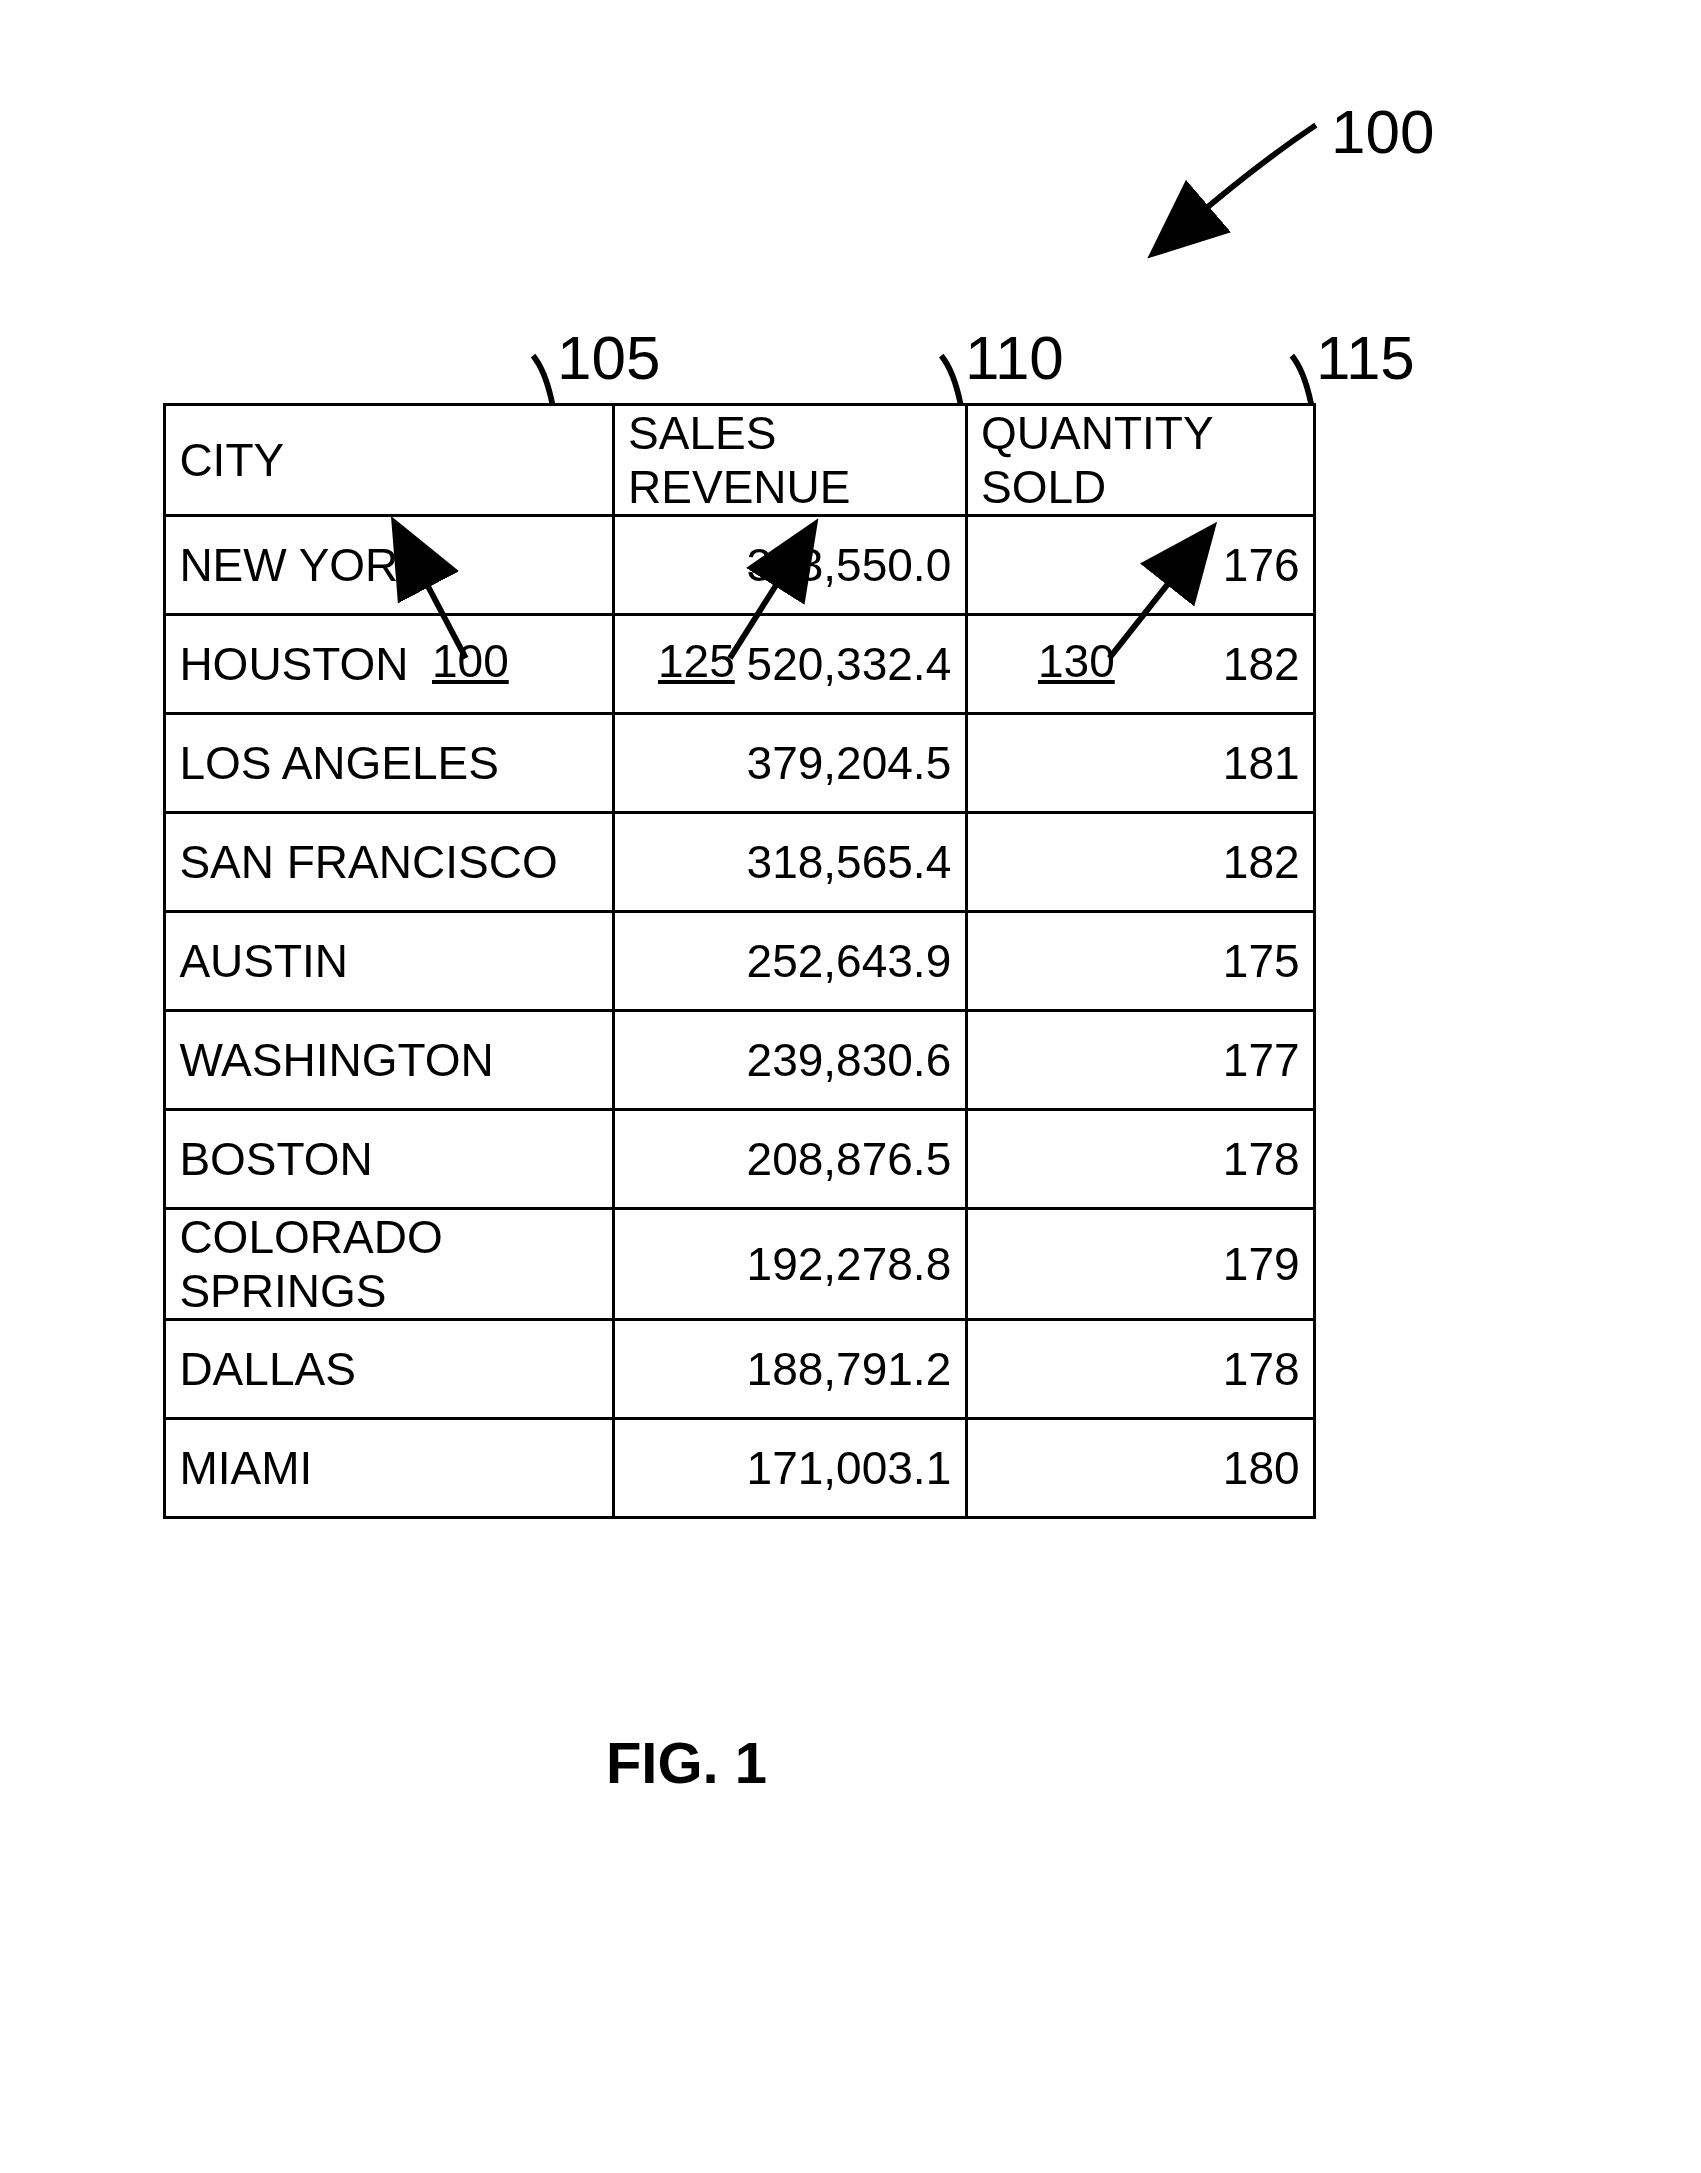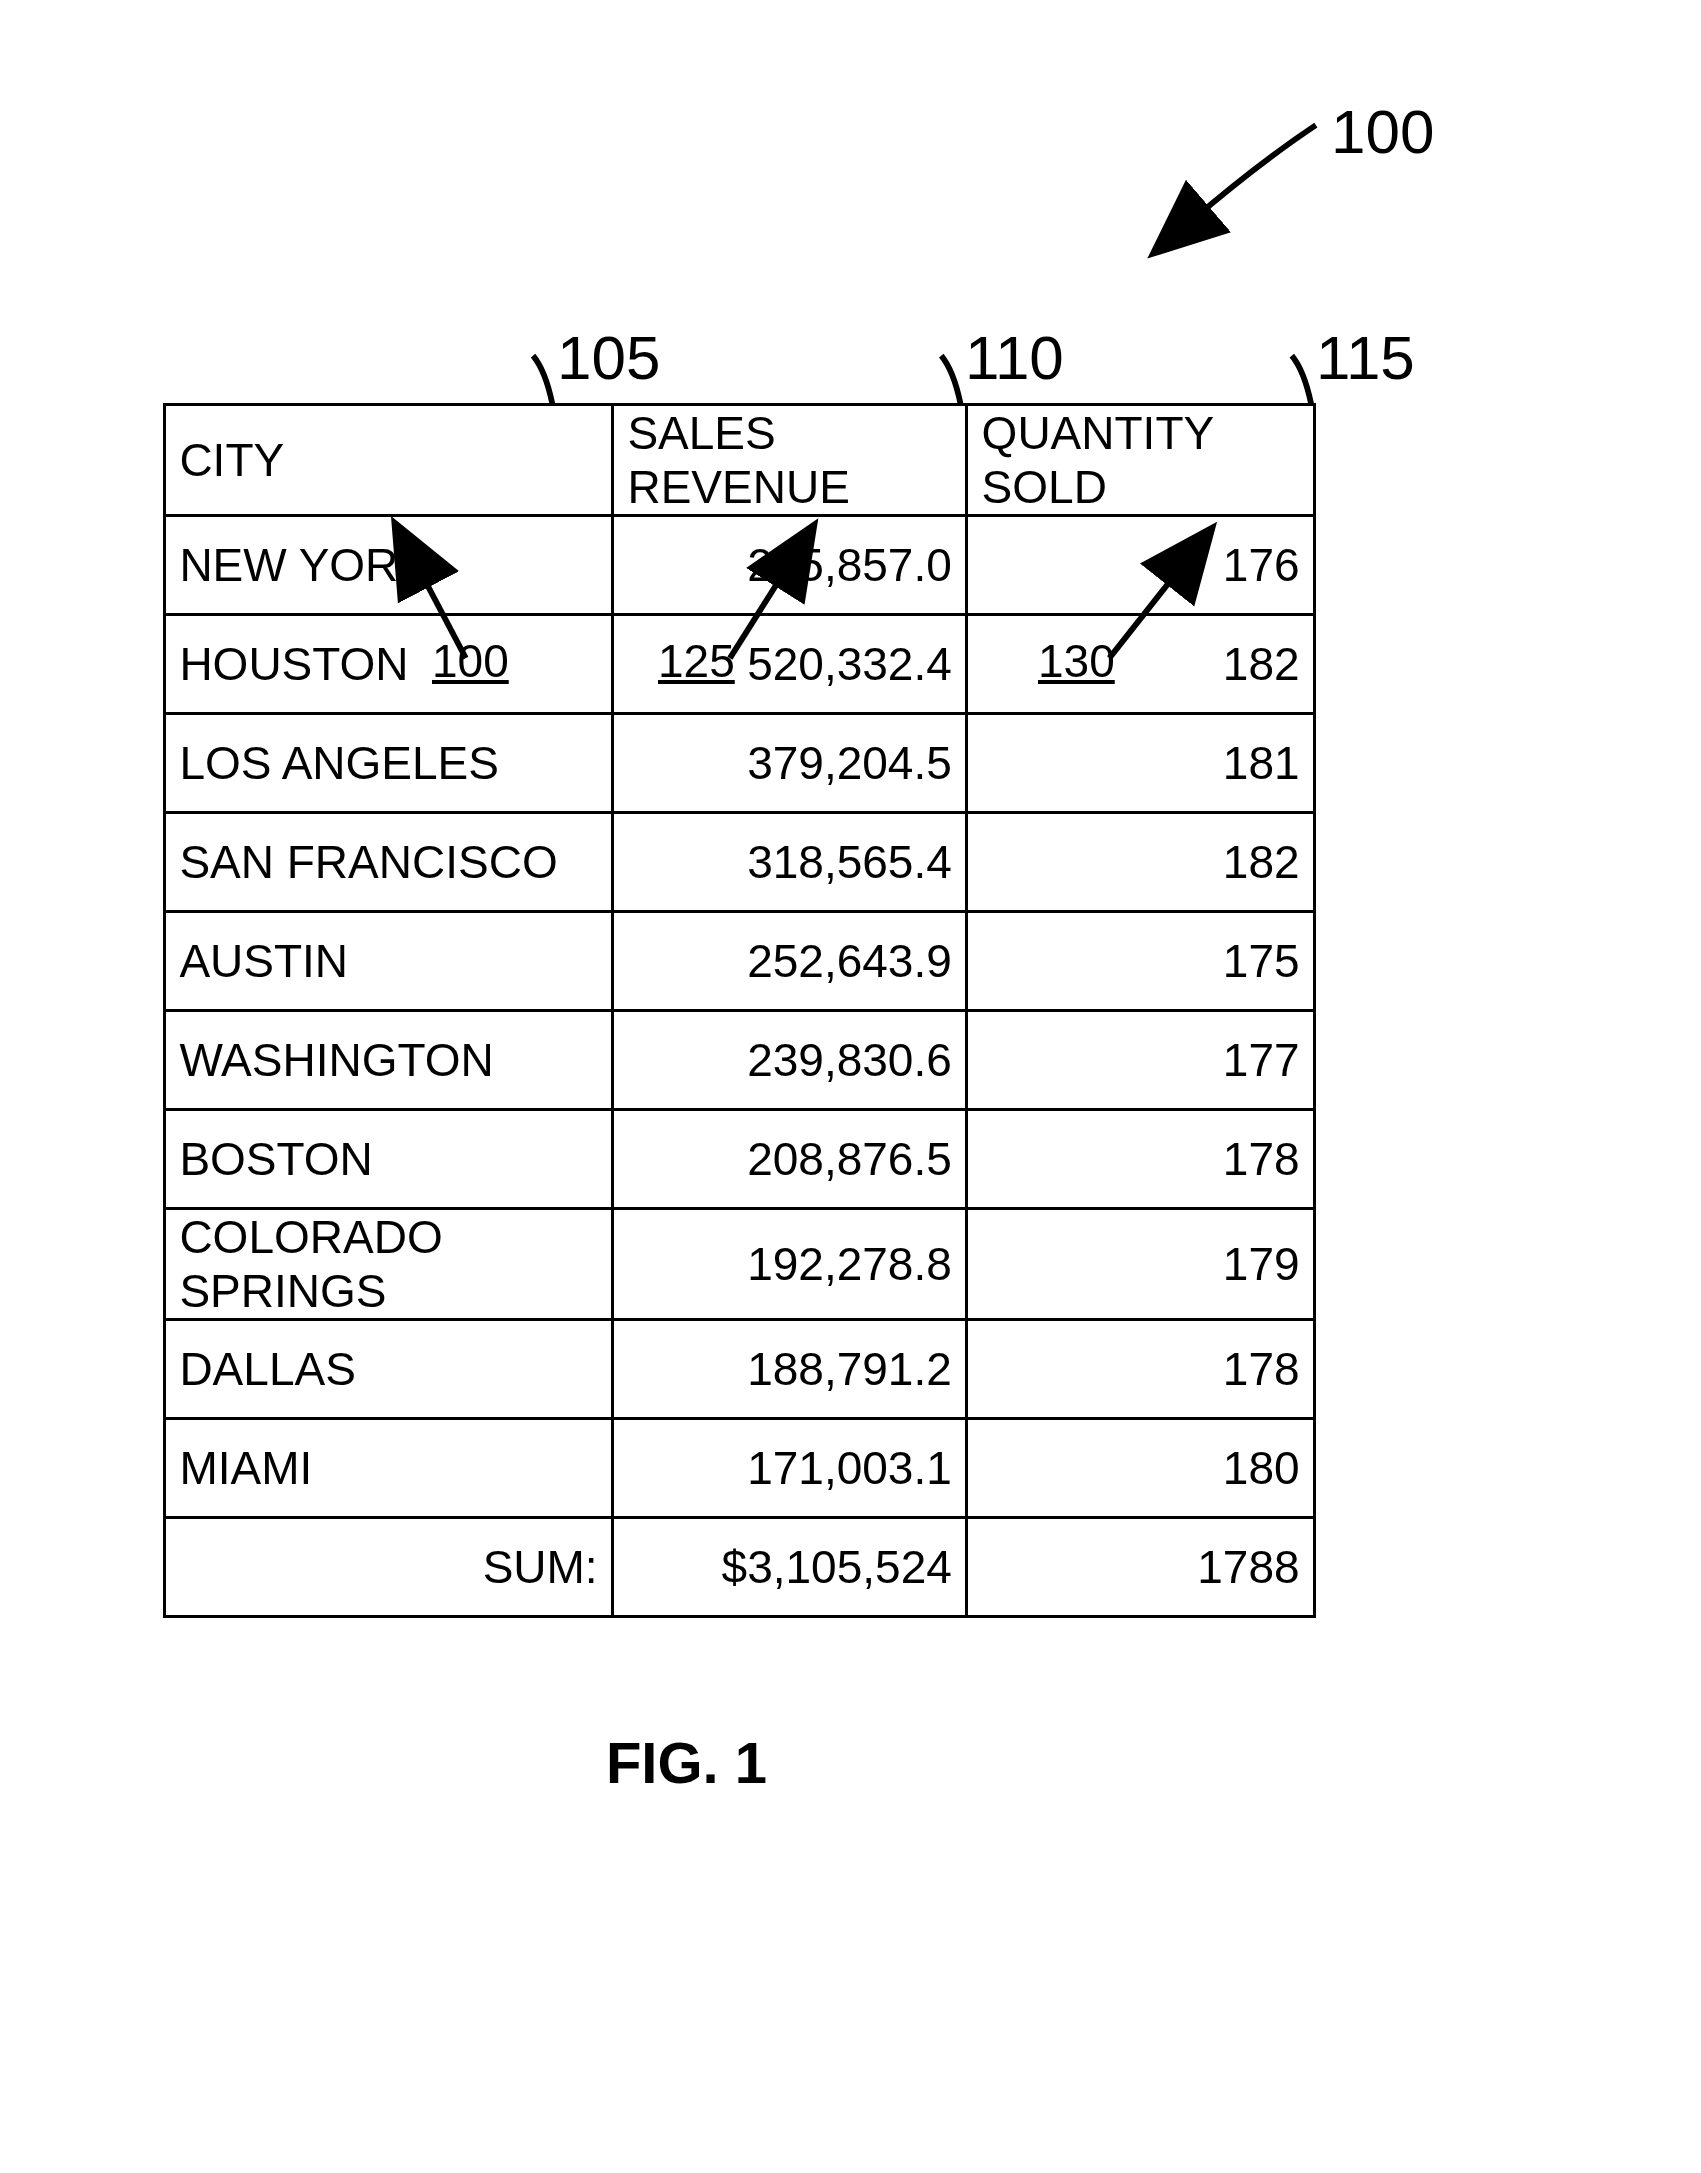--- a/index.html
+++ b/index.html
@@ -95,21 +95,21 @@
   <thead>
     <tr>
       <th class="col-city">CITY</th>
       <th class="col-rev" style="text-align:left;">SALES REVENUE</th>
       <th class="col-qty" style="text-align:left;">QUANTITY SOLD</th>
     </tr>
   </thead>
   <tbody>
     <tr>
         <td class="col-city">NEW YORK</td>
-        <td class="col-rev">275,857.0</td>
+        <td class="col-rev">363,550.0</td>
         <td class="col-qty">176</td>
       </tr>
     <tr>
         <td class="col-city">HOUSTON</td>
         <td class="col-rev">520,332.4</td>
         <td class="col-qty">182</td>
       </tr>
     <tr>
         <td class="col-city">LOS ANGELES</td>
         <td class="col-rev">379,204.5</td>
@@ -143,22 +143,17 @@
     <tr>
         <td class="col-city">DALLAS</td>
         <td class="col-rev">188,791.2</td>
         <td class="col-qty">178</td>
       </tr>
     <tr>
         <td class="col-city">MIAMI</td>
         <td class="col-rev">171,003.1</td>
         <td class="col-qty">180</td>
       </tr>
-    <tr>
-      <td class="col-city sum-label">SUM:</td>
-      <td class="col-rev">$3,105,524</td>
-      <td class="col-qty">1788</td>
-    </tr>
   </tbody>
 </table>
 
 <div class="fig-caption">FIG. 1</div>
 
 
 </body></html>

